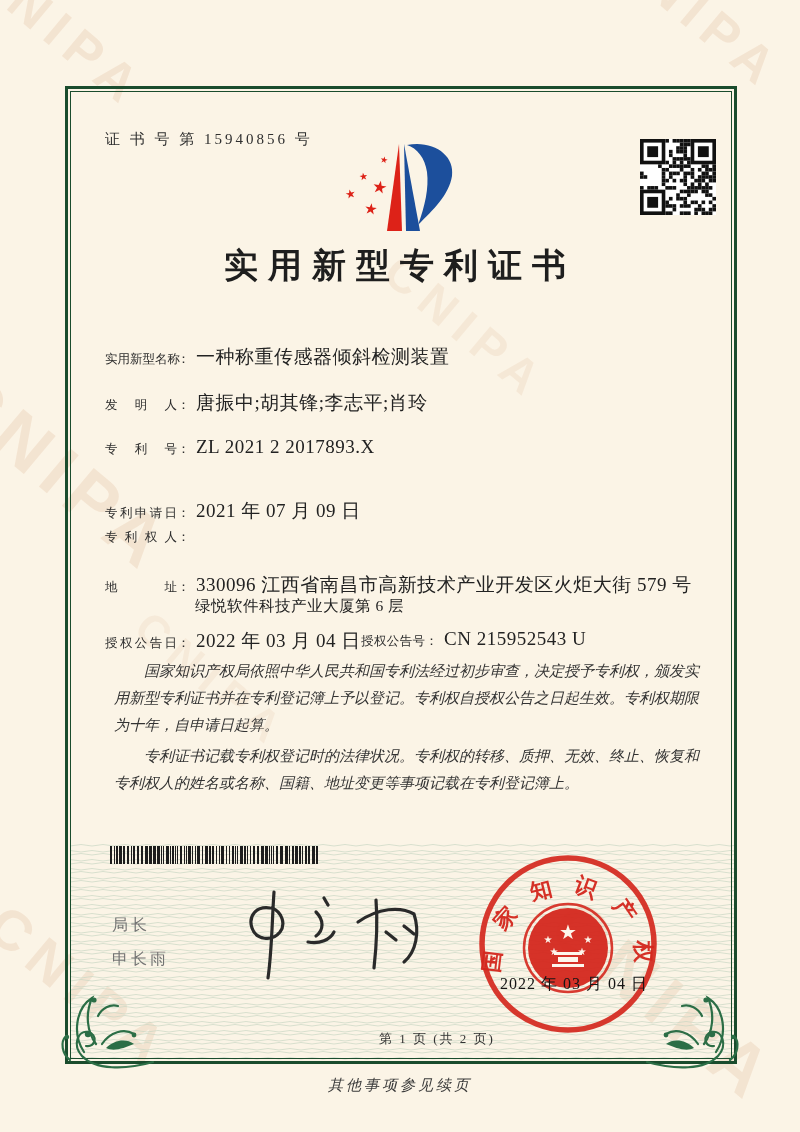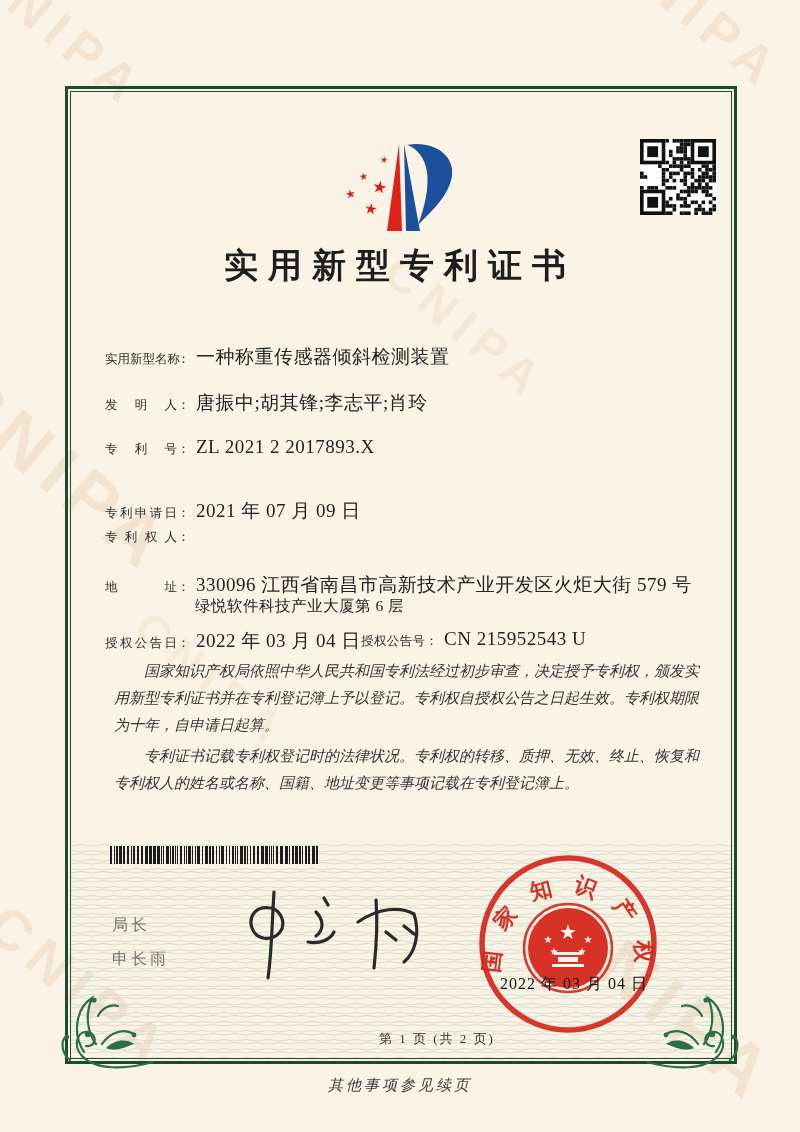--- a/index.html
+++ b/index.html
@@ -75,20 +75,21 @@
   <svg id="waves" width="664" height="220">
       <path d="M0 4.0 q11 -3 22 0 q11 -3 22 0 q11 -3 22 0 q11 -3 22 0 q11 -3 22 0 q11 -3 22 0 q11 -3 22 0 q11 -3 22 0 q11 -3 22 0 q11 -3 22 0 q11 -3 22 0 q11 -3 22 0 q11 -3 22 0 q11 -3 22 0 q11 -3 22 0 q11 -3 22 0 q11 -3 22 0 q11 -3 22 0 q11 -3 22 0 q11 -3 22 0 q11 -3 22 0 q11 -3 22 0 q11 -3 22 0 q11 -3 22 0 q11 -3 22 0 q11 -3 22 0 q11 -3 22 0 q11 -3 22 0 q11 -3 22 0 q11 -3 22 0 q11 -3 22 0M0 8.5 q11 3 22 0 q11 3 22 0 q11 3 22 0 q11 3 22 0 q11 3 22 0 q11 3 22 0 q11 3 22 0 q11 3 22 0 q11 3 22 0 q11 3 22 0 q11 3 22 0 q11 3 22 0 q11 3 22 0 q11 3 22 0 q11 3 22 0 q11 3 22 0 q11 3 22 0 q11 3 22 0 q11 3 22 0 q11 3 22 0 q11 3 22 0 q11 3 22 0 q11 3 22 0 q11 3 22 0 q11 3 22 0 q11 3 22 0 q11 3 22 0 q11 3 22 0 q11 3 22 0 q11 3 22 0 q11 3 22 0M0 13.0 q11 -3 22 0 q11 -3 22 0 q11 -3 22 0 q11 -3 22 0 q11 -3 22 0 q11 -3 22 0 q11 -3 22 0 q11 -3 22 0 q11 -3 22 0 q11 -3 22 0 q11 -3 22 0 q11 -3 22 0 q11 -3 22 0 q11 -3 22 0 q11 -3 22 0 q11 -3 22 0 q11 -3 22 0 q11 -3 22 0 q11 -3 22 0 q11 -3 22 0 q11 -3 22 0 q11 -3 22 0 q11 -3 22 0 q11 -3 22 0 q11 -3 22 0 q11 -3 22 0 q11 -3 22 0 q11 -3 22 0 q11 -3 22 0 q11 -3 22 0 q11 -3 22 0M0 17.5 q11 3 22 0 q11 3 22 0 q11 3 22 0 q11 3 22 0 q11 3 22 0 q11 3 22 0 q11 3 22 0 q11 3 22 0 q11 3 22 0 q11 3 22 0 q11 3 22 0 q11 3 22 0 q11 3 22 0 q11 3 22 0 q11 3 22 0 q11 3 22 0 q11 3 22 0 q11 3 22 0 q11 3 22 0 q11 3 22 0 q11 3 22 0 q11 3 22 0 q11 3 22 0 q11 3 22 0 q11 3 22 0 q11 3 22 0 q11 3 22 0 q11 3 22 0 q11 3 22 0 q11 3 22 0 q11 3 22 0M0 22.0 q11 -3 22 0 q11 -3 22 0 q11 -3 22 0 q11 -3 22 0 q11 -3 22 0 q11 -3 22 0 q11 -3 22 0 q11 -3 22 0 q11 -3 22 0 q11 -3 22 0 q11 -3 22 0 q11 -3 22 0 q11 -3 22 0 q11 -3 22 0 q11 -3 22 0 q11 -3 22 0 q11 -3 22 0 q11 -3 22 0 q11 -3 22 0 q11 -3 22 0 q11 -3 22 0 q11 -3 22 0 q11 -3 22 0 q11 -3 22 0 q11 -3 22 0 q11 -3 22 0 q11 -3 22 0 q11 -3 22 0 q11 -3 22 0 q11 -3 22 0 q11 -3 22 0M0 26.5 q11 3 22 0 q11 3 22 0 q11 3 22 0 q11 3 22 0 q11 3 22 0 q11 3 22 0 q11 3 22 0 q11 3 22 0 q11 3 22 0 q11 3 22 0 q11 3 22 0 q11 3 22 0 q11 3 22 0 q11 3 22 0 q11 3 22 0 q11 3 22 0 q11 3 22 0 q11 3 22 0 q11 3 22 0 q11 3 22 0 q11 3 22 0 q11 3 22 0 q11 3 22 0 q11 3 22 0 q11 3 22 0 q11 3 22 0 q11 3 22 0 q11 3 22 0 q11 3 22 0 q11 3 22 0 q11 3 22 0M0 31.0 q11 -3 22 0 q11 -3 22 0 q11 -3 22 0 q11 -3 22 0 q11 -3 22 0 q11 -3 22 0 q11 -3 22 0 q11 -3 22 0 q11 -3 22 0 q11 -3 22 0 q11 -3 22 0 q11 -3 22 0 q11 -3 22 0 q11 -3 22 0 q11 -3 22 0 q11 -3 22 0 q11 -3 22 0 q11 -3 22 0 q11 -3 22 0 q11 -3 22 0 q11 -3 22 0 q11 -3 22 0 q11 -3 22 0 q11 -3 22 0 q11 -3 22 0 q11 -3 22 0 q11 -3 22 0 q11 -3 22 0 q11 -3 22 0 q11 -3 22 0 q11 -3 22 0M0 35.5 q11 3 22 0 q11 3 22 0 q11 3 22 0 q11 3 22 0 q11 3 22 0 q11 3 22 0 q11 3 22 0 q11 3 22 0 q11 3 22 0 q11 3 22 0 q11 3 22 0 q11 3 22 0 q11 3 22 0 q11 3 22 0 q11 3 22 0 q11 3 22 0 q11 3 22 0 q11 3 22 0 q11 3 22 0 q11 3 22 0 q11 3 22 0 q11 3 22 0 q11 3 22 0 q11 3 22 0 q11 3 22 0 q11 3 22 0 q11 3 22 0 q11 3 22 0 q11 3 22 0 q11 3 22 0 q11 3 22 0M0 40.0 q11 -3 22 0 q11 -3 22 0 q11 -3 22 0 q11 -3 22 0 q11 -3 22 0 q11 -3 22 0 q11 -3 22 0 q11 -3 22 0 q11 -3 22 0 q11 -3 22 0 q11 -3 22 0 q11 -3 22 0 q11 -3 22 0 q11 -3 22 0 q11 -3 22 0 q11 -3 22 0 q11 -3 22 0 q11 -3 22 0 q11 -3 22 0 q11 -3 22 0 q11 -3 22 0 q11 -3 22 0 q11 -3 22 0 q11 -3 22 0 q11 -3 22 0 q11 -3 22 0 q11 -3 22 0 q11 -3 22 0 q11 -3 22 0 q11 -3 22 0 q11 -3 22 0M0 44.5 q11 3 22 0 q11 3 22 0 q11 3 22 0 q11 3 22 0 q11 3 22 0 q11 3 22 0 q11 3 22 0 q11 3 22 0 q11 3 22 0 q11 3 22 0 q11 3 22 0 q11 3 22 0 q11 3 22 0 q11 3 22 0 q11 3 22 0 q11 3 22 0 q11 3 22 0 q11 3 22 0 q11 3 22 0 q11 3 22 0 q11 3 22 0 q11 3 22 0 q11 3 22 0 q11 3 22 0 q11 3 22 0 q11 3 22 0 q11 3 22 0 q11 3 22 0 q11 3 22 0 q11 3 22 0 q11 3 22 0M0 49.0 q11 -3 22 0 q11 -3 22 0 q11 -3 22 0 q11 -3 22 0 q11 -3 22 0 q11 -3 22 0 q11 -3 22 0 q11 -3 22 0 q11 -3 22 0 q11 -3 22 0 q11 -3 22 0 q11 -3 22 0 q11 -3 22 0 q11 -3 22 0 q11 -3 22 0 q11 -3 22 0 q11 -3 22 0 q11 -3 22 0 q11 -3 22 0 q11 -3 22 0 q11 -3 22 0 q11 -3 22 0 q11 -3 22 0 q11 -3 22 0 q11 -3 22 0 q11 -3 22 0 q11 -3 22 0 q11 -3 22 0 q11 -3 22 0 q11 -3 22 0 q11 -3 22 0M0 53.5 q11 3 22 0 q11 3 22 0 q11 3 22 0 q11 3 22 0 q11 3 22 0 q11 3 22 0 q11 3 22 0 q11 3 22 0 q11 3 22 0 q11 3 22 0 q11 3 22 0 q11 3 22 0 q11 3 22 0 q11 3 22 0 q11 3 22 0 q11 3 22 0 q11 3 22 0 q11 3 22 0 q11 3 22 0 q11 3 22 0 q11 3 22 0 q11 3 22 0 q11 3 22 0 q11 3 22 0 q11 3 22 0 q11 3 22 0 q11 3 22 0 q11 3 22 0 q11 3 22 0 q11 3 22 0 q11 3 22 0M0 58.0 q11 -3 22 0 q11 -3 22 0 q11 -3 22 0 q11 -3 22 0 q11 -3 22 0 q11 -3 22 0 q11 -3 22 0 q11 -3 22 0 q11 -3 22 0 q11 -3 22 0 q11 -3 22 0 q11 -3 22 0 q11 -3 22 0 q11 -3 22 0 q11 -3 22 0 q11 -3 22 0 q11 -3 22 0 q11 -3 22 0 q11 -3 22 0 q11 -3 22 0 q11 -3 22 0 q11 -3 22 0 q11 -3 22 0 q11 -3 22 0 q11 -3 22 0 q11 -3 22 0 q11 -3 22 0 q11 -3 22 0 q11 -3 22 0 q11 -3 22 0 q11 -3 22 0M0 62.5 q11 3 22 0 q11 3 22 0 q11 3 22 0 q11 3 22 0 q11 3 22 0 q11 3 22 0 q11 3 22 0 q11 3 22 0 q11 3 22 0 q11 3 22 0 q11 3 22 0 q11 3 22 0 q11 3 22 0 q11 3 22 0 q11 3 22 0 q11 3 22 0 q11 3 22 0 q11 3 22 0 q11 3 22 0 q11 3 22 0 q11 3 22 0 q11 3 22 0 q11 3 22 0 q11 3 22 0 q11 3 22 0 q11 3 22 0 q11 3 22 0 q11 3 22 0 q11 3 22 0 q11 3 22 0 q11 3 22 0M0 67.0 q11 -3 22 0 q11 -3 22 0 q11 -3 22 0 q11 -3 22 0 q11 -3 22 0 q11 -3 22 0 q11 -3 22 0 q11 -3 22 0 q11 -3 22 0 q11 -3 22 0 q11 -3 22 0 q11 -3 22 0 q11 -3 22 0 q11 -3 22 0 q11 -3 22 0 q11 -3 22 0 q11 -3 22 0 q11 -3 22 0 q11 -3 22 0 q11 -3 22 0 q11 -3 22 0 q11 -3 22 0 q11 -3 22 0 q11 -3 22 0 q11 -3 22 0 q11 -3 22 0 q11 -3 22 0 q11 -3 22 0 q11 -3 22 0 q11 -3 22 0 q11 -3 22 0M0 71.5 q11 3 22 0 q11 3 22 0 q11 3 22 0 q11 3 22 0 q11 3 22 0 q11 3 22 0 q11 3 22 0 q11 3 22 0 q11 3 22 0 q11 3 22 0 q11 3 22 0 q11 3 22 0 q11 3 22 0 q11 3 22 0 q11 3 22 0 q11 3 22 0 q11 3 22 0 q11 3 22 0 q11 3 22 0 q11 3 22 0 q11 3 22 0 q11 3 22 0 q11 3 22 0 q11 3 22 0 q11 3 22 0 q11 3 22 0 q11 3 22 0 q11 3 22 0 q11 3 22 0 q11 3 22 0 q11 3 22 0M0 76.0 q11 -3 22 0 q11 -3 22 0 q11 -3 22 0 q11 -3 22 0 q11 -3 22 0 q11 -3 22 0 q11 -3 22 0 q11 -3 22 0 q11 -3 22 0 q11 -3 22 0 q11 -3 22 0 q11 -3 22 0 q11 -3 22 0 q11 -3 22 0 q11 -3 22 0 q11 -3 22 0 q11 -3 22 0 q11 -3 22 0 q11 -3 22 0 q11 -3 22 0 q11 -3 22 0 q11 -3 22 0 q11 -3 22 0 q11 -3 22 0 q11 -3 22 0 q11 -3 22 0 q11 -3 22 0 q11 -3 22 0 q11 -3 22 0 q11 -3 22 0 q11 -3 22 0M0 80.5 q11 3 22 0 q11 3 22 0 q11 3 22 0 q11 3 22 0 q11 3 22 0 q11 3 22 0 q11 3 22 0 q11 3 22 0 q11 3 22 0 q11 3 22 0 q11 3 22 0 q11 3 22 0 q11 3 22 0 q11 3 22 0 q11 3 22 0 q11 3 22 0 q11 3 22 0 q11 3 22 0 q11 3 22 0 q11 3 22 0 q11 3 22 0 q11 3 22 0 q11 3 22 0 q11 3 22 0 q11 3 22 0 q11 3 22 0 q11 3 22 0 q11 3 22 0 q11 3 22 0 q11 3 22 0 q11 3 22 0M0 85.0 q11 -3 22 0 q11 -3 22 0 q11 -3 22 0 q11 -3 22 0 q11 -3 22 0 q11 -3 22 0 q11 -3 22 0 q11 -3 22 0 q11 -3 22 0 q11 -3 22 0 q11 -3 22 0 q11 -3 22 0 q11 -3 22 0 q11 -3 22 0 q11 -3 22 0 q11 -3 22 0 q11 -3 22 0 q11 -3 22 0 q11 -3 22 0 q11 -3 22 0 q11 -3 22 0 q11 -3 22 0 q11 -3 22 0 q11 -3 22 0 q11 -3 22 0 q11 -3 22 0 q11 -3 22 0 q11 -3 22 0 q11 -3 22 0 q11 -3 22 0 q11 -3 22 0M0 89.5 q11 3 22 0 q11 3 22 0 q11 3 22 0 q11 3 22 0 q11 3 22 0 q11 3 22 0 q11 3 22 0 q11 3 22 0 q11 3 22 0 q11 3 22 0 q11 3 22 0 q11 3 22 0 q11 3 22 0 q11 3 22 0 q11 3 22 0 q11 3 22 0 q11 3 22 0 q11 3 22 0 q11 3 22 0 q11 3 22 0 q11 3 22 0 q11 3 22 0 q11 3 22 0 q11 3 22 0 q11 3 22 0 q11 3 22 0 q11 3 22 0 q11 3 22 0 q11 3 22 0 q11 3 22 0 q11 3 22 0M0 94.0 q11 -3 22 0 q11 -3 22 0 q11 -3 22 0 q11 -3 22 0 q11 -3 22 0 q11 -3 22 0 q11 -3 22 0 q11 -3 22 0 q11 -3 22 0 q11 -3 22 0 q11 -3 22 0 q11 -3 22 0 q11 -3 22 0 q11 -3 22 0 q11 -3 22 0 q11 -3 22 0 q11 -3 22 0 q11 -3 22 0 q11 -3 22 0 q11 -3 22 0 q11 -3 22 0 q11 -3 22 0 q11 -3 22 0 q11 -3 22 0 q11 -3 22 0 q11 -3 22 0 q11 -3 22 0 q11 -3 22 0 q11 -3 22 0 q11 -3 22 0 q11 -3 22 0M0 98.5 q11 3 22 0 q11 3 22 0 q11 3 22 0 q11 3 22 0 q11 3 22 0 q11 3 22 0 q11 3 22 0 q11 3 22 0 q11 3 22 0 q11 3 22 0 q11 3 22 0 q11 3 22 0 q11 3 22 0 q11 3 22 0 q11 3 22 0 q11 3 22 0 q11 3 22 0 q11 3 22 0 q11 3 22 0 q11 3 22 0 q11 3 22 0 q11 3 22 0 q11 3 22 0 q11 3 22 0 q11 3 22 0 q11 3 22 0 q11 3 22 0 q11 3 22 0 q11 3 22 0 q11 3 22 0 q11 3 22 0M0 103.0 q11 -3 22 0 q11 -3 22 0 q11 -3 22 0 q11 -3 22 0 q11 -3 22 0 q11 -3 22 0 q11 -3 22 0 q11 -3 22 0 q11 -3 22 0 q11 -3 22 0 q11 -3 22 0 q11 -3 22 0 q11 -3 22 0 q11 -3 22 0 q11 -3 22 0 q11 -3 22 0 q11 -3 22 0 q11 -3 22 0 q11 -3 22 0 q11 -3 22 0 q11 -3 22 0 q11 -3 22 0 q11 -3 22 0 q11 -3 22 0 q11 -3 22 0 q11 -3 22 0 q11 -3 22 0 q11 -3 22 0 q11 -3 22 0 q11 -3 22 0 q11 -3 22 0M0 107.5 q11 3 22 0 q11 3 22 0 q11 3 22 0 q11 3 22 0 q11 3 22 0 q11 3 22 0 q11 3 22 0 q11 3 22 0 q11 3 22 0 q11 3 22 0 q11 3 22 0 q11 3 22 0 q11 3 22 0 q11 3 22 0 q11 3 22 0 q11 3 22 0 q11 3 22 0 q11 3 22 0 q11 3 22 0 q11 3 22 0 q11 3 22 0 q11 3 22 0 q11 3 22 0 q11 3 22 0 q11 3 22 0 q11 3 22 0 q11 3 22 0 q11 3 22 0 q11 3 22 0 q11 3 22 0 q11 3 22 0M0 112.0 q11 -3 22 0 q11 -3 22 0 q11 -3 22 0 q11 -3 22 0 q11 -3 22 0 q11 -3 22 0 q11 -3 22 0 q11 -3 22 0 q11 -3 22 0 q11 -3 22 0 q11 -3 22 0 q11 -3 22 0 q11 -3 22 0 q11 -3 22 0 q11 -3 22 0 q11 -3 22 0 q11 -3 22 0 q11 -3 22 0 q11 -3 22 0 q11 -3 22 0 q11 -3 22 0 q11 -3 22 0 q11 -3 22 0 q11 -3 22 0 q11 -3 22 0 q11 -3 22 0 q11 -3 22 0 q11 -3 22 0 q11 -3 22 0 q11 -3 22 0 q11 -3 22 0M0 116.5 q11 3 22 0 q11 3 22 0 q11 3 22 0 q11 3 22 0 q11 3 22 0 q11 3 22 0 q11 3 22 0 q11 3 22 0 q11 3 22 0 q11 3 22 0 q11 3 22 0 q11 3 22 0 q11 3 22 0 q11 3 22 0 q11 3 22 0 q11 3 22 0 q11 3 22 0 q11 3 22 0 q11 3 22 0 q11 3 22 0 q11 3 22 0 q11 3 22 0 q11 3 22 0 q11 3 22 0 q11 3 22 0 q11 3 22 0 q11 3 22 0 q11 3 22 0 q11 3 22 0 q11 3 22 0 q11 3 22 0M0 121.0 q11 -3 22 0 q11 -3 22 0 q11 -3 22 0 q11 -3 22 0 q11 -3 22 0 q11 -3 22 0 q11 -3 22 0 q11 -3 22 0 q11 -3 22 0 q11 -3 22 0 q11 -3 22 0 q11 -3 22 0 q11 -3 22 0 q11 -3 22 0 q11 -3 22 0 q11 -3 22 0 q11 -3 22 0 q11 -3 22 0 q11 -3 22 0 q11 -3 22 0 q11 -3 22 0 q11 -3 22 0 q11 -3 22 0 q11 -3 22 0 q11 -3 22 0 q11 -3 22 0 q11 -3 22 0 q11 -3 22 0 q11 -3 22 0 q11 -3 22 0 q11 -3 22 0M0 125.5 q11 3 22 0 q11 3 22 0 q11 3 22 0 q11 3 22 0 q11 3 22 0 q11 3 22 0 q11 3 22 0 q11 3 22 0 q11 3 22 0 q11 3 22 0 q11 3 22 0 q11 3 22 0 q11 3 22 0 q11 3 22 0 q11 3 22 0 q11 3 22 0 q11 3 22 0 q11 3 22 0 q11 3 22 0 q11 3 22 0 q11 3 22 0 q11 3 22 0 q11 3 22 0 q11 3 22 0 q11 3 22 0 q11 3 22 0 q11 3 22 0 q11 3 22 0 q11 3 22 0 q11 3 22 0 q11 3 22 0M0 130.0 q11 -3 22 0 q11 -3 22 0 q11 -3 22 0 q11 -3 22 0 q11 -3 22 0 q11 -3 22 0 q11 -3 22 0 q11 -3 22 0 q11 -3 22 0 q11 -3 22 0 q11 -3 22 0 q11 -3 22 0 q11 -3 22 0 q11 -3 22 0 q11 -3 22 0 q11 -3 22 0 q11 -3 22 0 q11 -3 22 0 q11 -3 22 0 q11 -3 22 0 q11 -3 22 0 q11 -3 22 0 q11 -3 22 0 q11 -3 22 0 q11 -3 22 0 q11 -3 22 0 q11 -3 22 0 q11 -3 22 0 q11 -3 22 0 q11 -3 22 0 q11 -3 22 0M0 134.5 q11 3 22 0 q11 3 22 0 q11 3 22 0 q11 3 22 0 q11 3 22 0 q11 3 22 0 q11 3 22 0 q11 3 22 0 q11 3 22 0 q11 3 22 0 q11 3 22 0 q11 3 22 0 q11 3 22 0 q11 3 22 0 q11 3 22 0 q11 3 22 0 q11 3 22 0 q11 3 22 0 q11 3 22 0 q11 3 22 0 q11 3 22 0 q11 3 22 0 q11 3 22 0 q11 3 22 0 q11 3 22 0 q11 3 22 0 q11 3 22 0 q11 3 22 0 q11 3 22 0 q11 3 22 0 q11 3 22 0M0 139.0 q11 -3 22 0 q11 -3 22 0 q11 -3 22 0 q11 -3 22 0 q11 -3 22 0 q11 -3 22 0 q11 -3 22 0 q11 -3 22 0 q11 -3 22 0 q11 -3 22 0 q11 -3 22 0 q11 -3 22 0 q11 -3 22 0 q11 -3 22 0 q11 -3 22 0 q11 -3 22 0 q11 -3 22 0 q11 -3 22 0 q11 -3 22 0 q11 -3 22 0 q11 -3 22 0 q11 -3 22 0 q11 -3 22 0 q11 -3 22 0 q11 -3 22 0 q11 -3 22 0 q11 -3 22 0 q11 -3 22 0 q11 -3 22 0 q11 -3 22 0 q11 -3 22 0M0 143.5 q11 3 22 0 q11 3 22 0 q11 3 22 0 q11 3 22 0 q11 3 22 0 q11 3 22 0 q11 3 22 0 q11 3 22 0 q11 3 22 0 q11 3 22 0 q11 3 22 0 q11 3 22 0 q11 3 22 0 q11 3 22 0 q11 3 22 0 q11 3 22 0 q11 3 22 0 q11 3 22 0 q11 3 22 0 q11 3 22 0 q11 3 22 0 q11 3 22 0 q11 3 22 0 q11 3 22 0 q11 3 22 0 q11 3 22 0 q11 3 22 0 q11 3 22 0 q11 3 22 0 q11 3 22 0 q11 3 22 0M0 148.0 q11 -3 22 0 q11 -3 22 0 q11 -3 22 0 q11 -3 22 0 q11 -3 22 0 q11 -3 22 0 q11 -3 22 0 q11 -3 22 0 q11 -3 22 0 q11 -3 22 0 q11 -3 22 0 q11 -3 22 0 q11 -3 22 0 q11 -3 22 0 q11 -3 22 0 q11 -3 22 0 q11 -3 22 0 q11 -3 22 0 q11 -3 22 0 q11 -3 22 0 q11 -3 22 0 q11 -3 22 0 q11 -3 22 0 q11 -3 22 0 q11 -3 22 0 q11 -3 22 0 q11 -3 22 0 q11 -3 22 0 q11 -3 22 0 q11 -3 22 0 q11 -3 22 0M0 152.5 q11 3 22 0 q11 3 22 0 q11 3 22 0 q11 3 22 0 q11 3 22 0 q11 3 22 0 q11 3 22 0 q11 3 22 0 q11 3 22 0 q11 3 22 0 q11 3 22 0 q11 3 22 0 q11 3 22 0 q11 3 22 0 q11 3 22 0 q11 3 22 0 q11 3 22 0 q11 3 22 0 q11 3 22 0 q11 3 22 0 q11 3 22 0 q11 3 22 0 q11 3 22 0 q11 3 22 0 q11 3 22 0 q11 3 22 0 q11 3 22 0 q11 3 22 0 q11 3 22 0 q11 3 22 0 q11 3 22 0M0 157.0 q11 -3 22 0 q11 -3 22 0 q11 -3 22 0 q11 -3 22 0 q11 -3 22 0 q11 -3 22 0 q11 -3 22 0 q11 -3 22 0 q11 -3 22 0 q11 -3 22 0 q11 -3 22 0 q11 -3 22 0 q11 -3 22 0 q11 -3 22 0 q11 -3 22 0 q11 -3 22 0 q11 -3 22 0 q11 -3 22 0 q11 -3 22 0 q11 -3 22 0 q11 -3 22 0 q11 -3 22 0 q11 -3 22 0 q11 -3 22 0 q11 -3 22 0 q11 -3 22 0 q11 -3 22 0 q11 -3 22 0 q11 -3 22 0 q11 -3 22 0 q11 -3 22 0M0 161.5 q11 3 22 0 q11 3 22 0 q11 3 22 0 q11 3 22 0 q11 3 22 0 q11 3 22 0 q11 3 22 0 q11 3 22 0 q11 3 22 0 q11 3 22 0 q11 3 22 0 q11 3 22 0 q11 3 22 0 q11 3 22 0 q11 3 22 0 q11 3 22 0 q11 3 22 0 q11 3 22 0 q11 3 22 0 q11 3 22 0 q11 3 22 0 q11 3 22 0 q11 3 22 0 q11 3 22 0 q11 3 22 0 q11 3 22 0 q11 3 22 0 q11 3 22 0 q11 3 22 0 q11 3 22 0 q11 3 22 0M0 166.0 q11 -3 22 0 q11 -3 22 0 q11 -3 22 0 q11 -3 22 0 q11 -3 22 0 q11 -3 22 0 q11 -3 22 0 q11 -3 22 0 q11 -3 22 0 q11 -3 22 0 q11 -3 22 0 q11 -3 22 0 q11 -3 22 0 q11 -3 22 0 q11 -3 22 0 q11 -3 22 0 q11 -3 22 0 q11 -3 22 0 q11 -3 22 0 q11 -3 22 0 q11 -3 22 0 q11 -3 22 0 q11 -3 22 0 q11 -3 22 0 q11 -3 22 0 q11 -3 22 0 q11 -3 22 0 q11 -3 22 0 q11 -3 22 0 q11 -3 22 0 q11 -3 22 0M0 170.5 q11 3 22 0 q11 3 22 0 q11 3 22 0 q11 3 22 0 q11 3 22 0 q11 3 22 0 q11 3 22 0 q11 3 22 0 q11 3 22 0 q11 3 22 0 q11 3 22 0 q11 3 22 0 q11 3 22 0 q11 3 22 0 q11 3 22 0 q11 3 22 0 q11 3 22 0 q11 3 22 0 q11 3 22 0 q11 3 22 0 q11 3 22 0 q11 3 22 0 q11 3 22 0 q11 3 22 0 q11 3 22 0 q11 3 22 0 q11 3 22 0 q11 3 22 0 q11 3 22 0 q11 3 22 0 q11 3 22 0M0 175.0 q11 -3 22 0 q11 -3 22 0 q11 -3 22 0 q11 -3 22 0 q11 -3 22 0 q11 -3 22 0 q11 -3 22 0 q11 -3 22 0 q11 -3 22 0 q11 -3 22 0 q11 -3 22 0 q11 -3 22 0 q11 -3 22 0 q11 -3 22 0 q11 -3 22 0 q11 -3 22 0 q11 -3 22 0 q11 -3 22 0 q11 -3 22 0 q11 -3 22 0 q11 -3 22 0 q11 -3 22 0 q11 -3 22 0 q11 -3 22 0 q11 -3 22 0 q11 -3 22 0 q11 -3 22 0 q11 -3 22 0 q11 -3 22 0 q11 -3 22 0 q11 -3 22 0M0 179.5 q11 3 22 0 q11 3 22 0 q11 3 22 0 q11 3 22 0 q11 3 22 0 q11 3 22 0 q11 3 22 0 q11 3 22 0 q11 3 22 0 q11 3 22 0 q11 3 22 0 q11 3 22 0 q11 3 22 0 q11 3 22 0 q11 3 22 0 q11 3 22 0 q11 3 22 0 q11 3 22 0 q11 3 22 0 q11 3 22 0 q11 3 22 0 q11 3 22 0 q11 3 22 0 q11 3 22 0 q11 3 22 0 q11 3 22 0 q11 3 22 0 q11 3 22 0 q11 3 22 0 q11 3 22 0 q11 3 22 0M0 184.0 q11 -3 22 0 q11 -3 22 0 q11 -3 22 0 q11 -3 22 0 q11 -3 22 0 q11 -3 22 0 q11 -3 22 0 q11 -3 22 0 q11 -3 22 0 q11 -3 22 0 q11 -3 22 0 q11 -3 22 0 q11 -3 22 0 q11 -3 22 0 q11 -3 22 0 q11 -3 22 0 q11 -3 22 0 q11 -3 22 0 q11 -3 22 0 q11 -3 22 0 q11 -3 22 0 q11 -3 22 0 q11 -3 22 0 q11 -3 22 0 q11 -3 22 0 q11 -3 22 0 q11 -3 22 0 q11 -3 22 0 q11 -3 22 0 q11 -3 22 0 q11 -3 22 0M0 188.5 q11 3 22 0 q11 3 22 0 q11 3 22 0 q11 3 22 0 q11 3 22 0 q11 3 22 0 q11 3 22 0 q11 3 22 0 q11 3 22 0 q11 3 22 0 q11 3 22 0 q11 3 22 0 q11 3 22 0 q11 3 22 0 q11 3 22 0 q11 3 22 0 q11 3 22 0 q11 3 22 0 q11 3 22 0 q11 3 22 0 q11 3 22 0 q11 3 22 0 q11 3 22 0 q11 3 22 0 q11 3 22 0 q11 3 22 0 q11 3 22 0 q11 3 22 0 q11 3 22 0 q11 3 22 0 q11 3 22 0M0 193.0 q11 -3 22 0 q11 -3 22 0 q11 -3 22 0 q11 -3 22 0 q11 -3 22 0 q11 -3 22 0 q11 -3 22 0 q11 -3 22 0 q11 -3 22 0 q11 -3 22 0 q11 -3 22 0 q11 -3 22 0 q11 -3 22 0 q11 -3 22 0 q11 -3 22 0 q11 -3 22 0 q11 -3 22 0 q11 -3 22 0 q11 -3 22 0 q11 -3 22 0 q11 -3 22 0 q11 -3 22 0 q11 -3 22 0 q11 -3 22 0 q11 -3 22 0 q11 -3 22 0 q11 -3 22 0 q11 -3 22 0 q11 -3 22 0 q11 -3 22 0 q11 -3 22 0M0 197.5 q11 3 22 0 q11 3 22 0 q11 3 22 0 q11 3 22 0 q11 3 22 0 q11 3 22 0 q11 3 22 0 q11 3 22 0 q11 3 22 0 q11 3 22 0 q11 3 22 0 q11 3 22 0 q11 3 22 0 q11 3 22 0 q11 3 22 0 q11 3 22 0 q11 3 22 0 q11 3 22 0 q11 3 22 0 q11 3 22 0 q11 3 22 0 q11 3 22 0 q11 3 22 0 q11 3 22 0 q11 3 22 0 q11 3 22 0 q11 3 22 0 q11 3 22 0 q11 3 22 0 q11 3 22 0 q11 3 22 0M0 202.0 q11 -3 22 0 q11 -3 22 0 q11 -3 22 0 q11 -3 22 0 q11 -3 22 0 q11 -3 22 0 q11 -3 22 0 q11 -3 22 0 q11 -3 22 0 q11 -3 22 0 q11 -3 22 0 q11 -3 22 0 q11 -3 22 0 q11 -3 22 0 q11 -3 22 0 q11 -3 22 0 q11 -3 22 0 q11 -3 22 0 q11 -3 22 0 q11 -3 22 0 q11 -3 22 0 q11 -3 22 0 q11 -3 22 0 q11 -3 22 0 q11 -3 22 0 q11 -3 22 0 q11 -3 22 0 q11 -3 22 0 q11 -3 22 0 q11 -3 22 0 q11 -3 22 0M0 206.5 q11 3 22 0 q11 3 22 0 q11 3 22 0 q11 3 22 0 q11 3 22 0 q11 3 22 0 q11 3 22 0 q11 3 22 0 q11 3 22 0 q11 3 22 0 q11 3 22 0 q11 3 22 0 q11 3 22 0 q11 3 22 0 q11 3 22 0 q11 3 22 0 q11 3 22 0 q11 3 22 0 q11 3 22 0 q11 3 22 0 q11 3 22 0 q11 3 22 0 q11 3 22 0 q11 3 22 0 q11 3 22 0 q11 3 22 0 q11 3 22 0 q11 3 22 0 q11 3 22 0 q11 3 22 0 q11 3 22 0M0 211.0 q11 -3 22 0 q11 -3 22 0 q11 -3 22 0 q11 -3 22 0 q11 -3 22 0 q11 -3 22 0 q11 -3 22 0 q11 -3 22 0 q11 -3 22 0 q11 -3 22 0 q11 -3 22 0 q11 -3 22 0 q11 -3 22 0 q11 -3 22 0 q11 -3 22 0 q11 -3 22 0 q11 -3 22 0 q11 -3 22 0 q11 -3 22 0 q11 -3 22 0 q11 -3 22 0 q11 -3 22 0 q11 -3 22 0 q11 -3 22 0 q11 -3 22 0 q11 -3 22 0 q11 -3 22 0 q11 -3 22 0 q11 -3 22 0 q11 -3 22 0 q11 -3 22 0M0 215.5 q11 3 22 0 q11 3 22 0 q11 3 22 0 q11 3 22 0 q11 3 22 0 q11 3 22 0 q11 3 22 0 q11 3 22 0 q11 3 22 0 q11 3 22 0 q11 3 22 0 q11 3 22 0 q11 3 22 0 q11 3 22 0 q11 3 22 0 q11 3 22 0 q11 3 22 0 q11 3 22 0 q11 3 22 0 q11 3 22 0 q11 3 22 0 q11 3 22 0 q11 3 22 0 q11 3 22 0 q11 3 22 0 q11 3 22 0 q11 3 22 0 q11 3 22 0 q11 3 22 0 q11 3 22 0 q11 3 22 0" fill="none" stroke="#c7d6c2" stroke-width="0.8" opacity="0.85"></path>
     </svg>
 
   <div class="frame">
     <div class="frame-inner"></div>
   </div>
 
   <div class="content">
 
+    <div class="cert-no">证 书 号 第 15940856 号</div>
 
     <div class="logo">
       <span class="star" style="left:50px;top:18px;font-size:9px;transform:rotate(12deg)">★</span>
       <span class="star" style="left:29px;top:34px;font-size:10px;transform:rotate(-8deg)">★</span>
       <span class="star" style="left:42px;top:41px;font-size:17px;transform:rotate(10deg)">★</span>
       <span class="star" style="left:15px;top:50px;font-size:12px;transform:rotate(-12deg)">★</span>
       <span class="star" style="left:34px;top:64px;font-size:15px;transform:rotate(8deg)">★</span>
       <svg width="78" height="96" viewBox="0 0 78 96">
         <path d="M22 5 C48 0 70 15 67 36 C64 55 48 70 33 85 C40 66 44 48 42 32 C40 18 32 8 22 5 Z" fill="#1c4f9c"></path>
         <polygon points="14,4 2,91 17,91" fill="#dd2218"></polygon>

